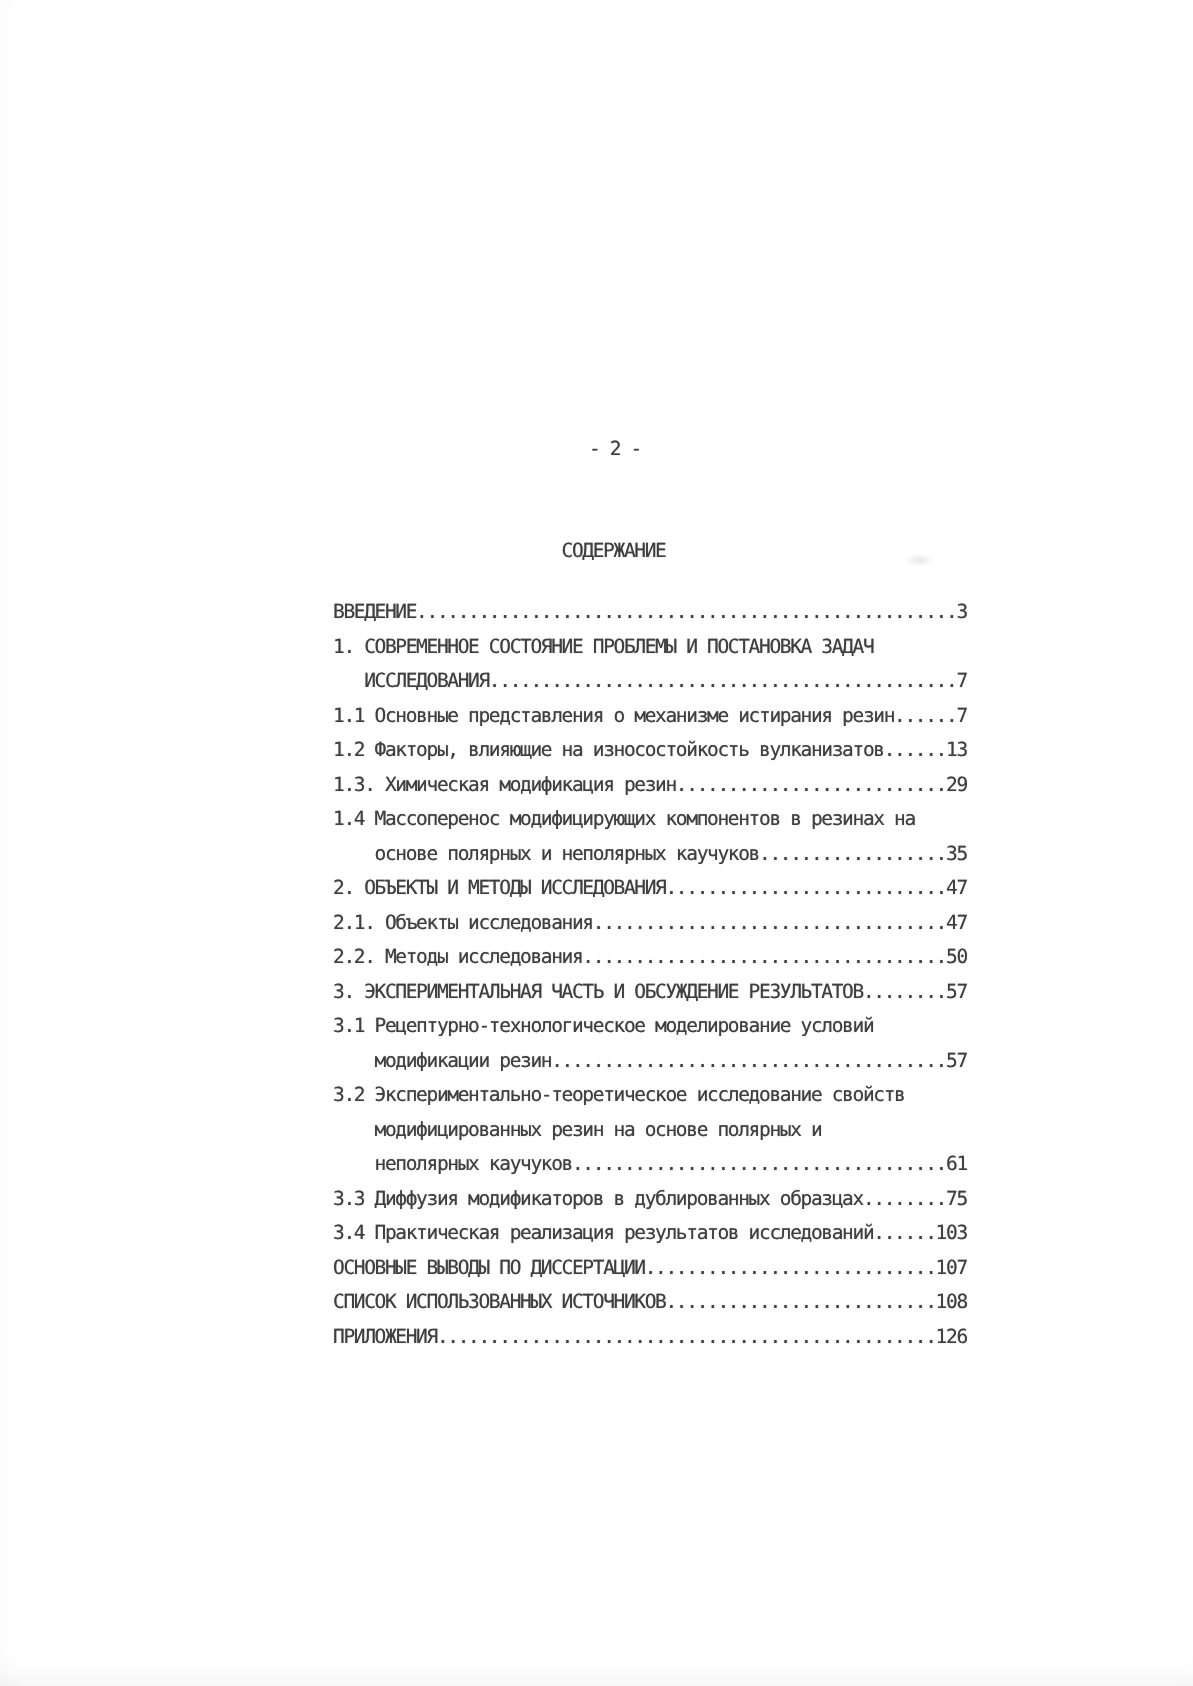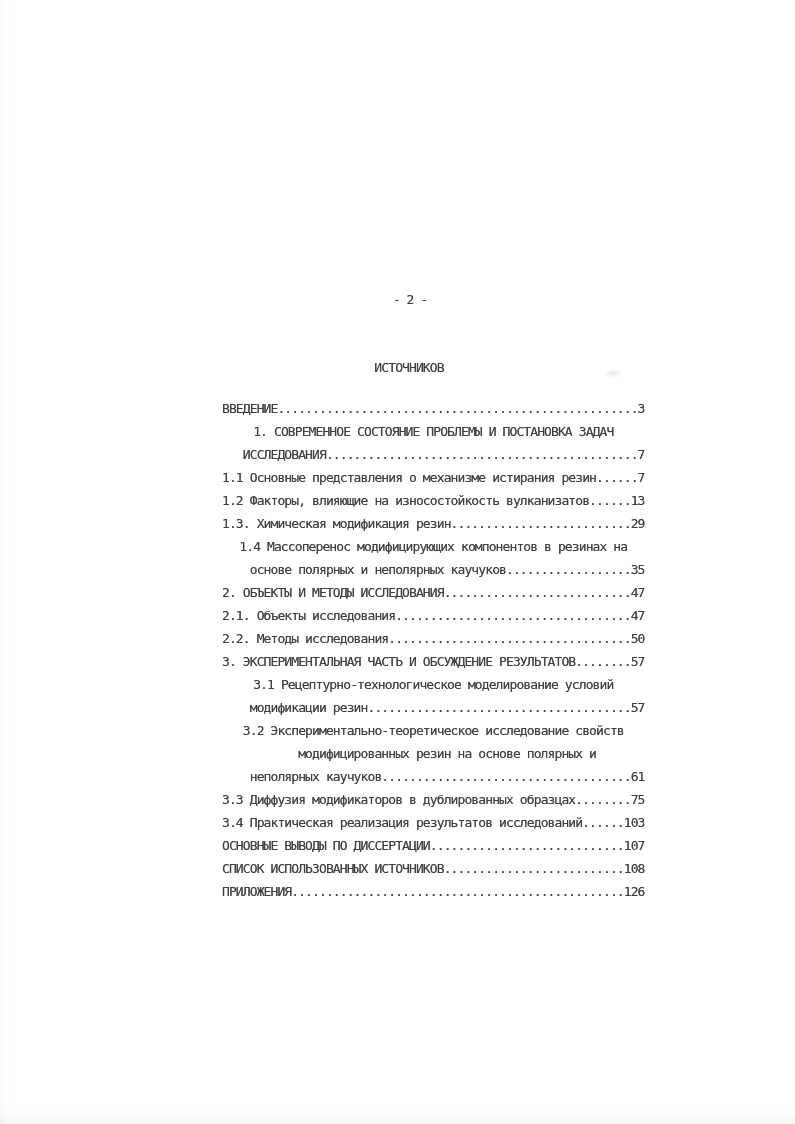--- a/index.html
+++ b/index.html
@@ -42,21 +42,20 @@
     transform: translateX(-50%);
   }
   .toc {
     position: absolute;
     left: 222px;
     top: 397px;
     line-height: 23px;
   }
   .toc-line {
     height: 23px;
-    text-align: center;
   }
   .smudge {
     position: absolute;
     left: 603px;
     top: 369px;
     width: 20px;
     height: 9px;
     border-radius: 50%;
     background: radial-gradient(ellipse at center,
                 rgba(120,120,120,0.18), rgba(120,120,120,0) 70%);
@@ -64,17 +63,17 @@
 </style>
 </head>
 <body>
 
 <div class="scan-page">
 
   <div class="typew page-number">- 2 -</div>
 
   <div class="smudge"></div>
 
-  <div class="typew doc-title">ИСТОЧНИКОВ</div>
+  <div class="typew doc-title">СОДЕРЖАНИЕ</div>
 
   <div class="typew toc" id="toc"><div class="toc-line">ВВЕДЕНИЕ....................................................3</div><div class="toc-line">1. СОВРЕМЕННОЕ СОСТОЯНИЕ ПРОБЛЕМЫ И ПОСТАНОВКА ЗАДАЧ</div><div class="toc-line">   ИССЛЕДОВАНИЯ.............................................7</div><div class="toc-line">1.1 Основные представления о механизме истирания резин......7</div><div class="toc-line">1.2 Факторы, влияющие на износостойкость вулканизатов......13</div><div class="toc-line">1.3. Химическая модификация резин..........................29</div><div class="toc-line">1.4 Массоперенос модифицирующих компонентов в резинах на</div><div class="toc-line">    основе полярных и неполярных каучуков..................35</div><div class="toc-line">2. ОБЪЕКТЫ И МЕТОДЫ ИССЛЕДОВАНИЯ...........................47</div><div class="toc-line">2.1. Объекты исследования..................................47</div><div class="toc-line">2.2. Методы исследования...................................50</div><div class="toc-line">3. ЭКСПЕРИМЕНТАЛЬНАЯ ЧАСТЬ И ОБСУЖДЕНИЕ РЕЗУЛЬТАТОВ........57</div><div class="toc-line">3.1 Рецептурно-технологическое моделирование условий</div><div class="toc-line">    модификации резин......................................57</div><div class="toc-line">3.2 Экспериментально-теоретическое исследование свойств</div><div class="toc-line">    модифицированных резин на основе полярных и</div><div class="toc-line">    неполярных каучуков....................................61</div><div class="toc-line">3.3 Диффузия модификаторов в дублированных образцах........75</div><div class="toc-line">3.4 Практическая реализация результатов исследований......103</div><div class="toc-line">ОСНОВНЫЕ ВЫВОДЫ ПО ДИССЕРТАЦИИ............................107</div><div class="toc-line">СПИСОК ИСПОЛЬЗОВАННЫХ ИСТОЧНИКОВ..........................108</div><div class="toc-line">ПРИЛОЖЕНИЯ................................................126</div></div>
 
 </div>
 
 </body></html>

